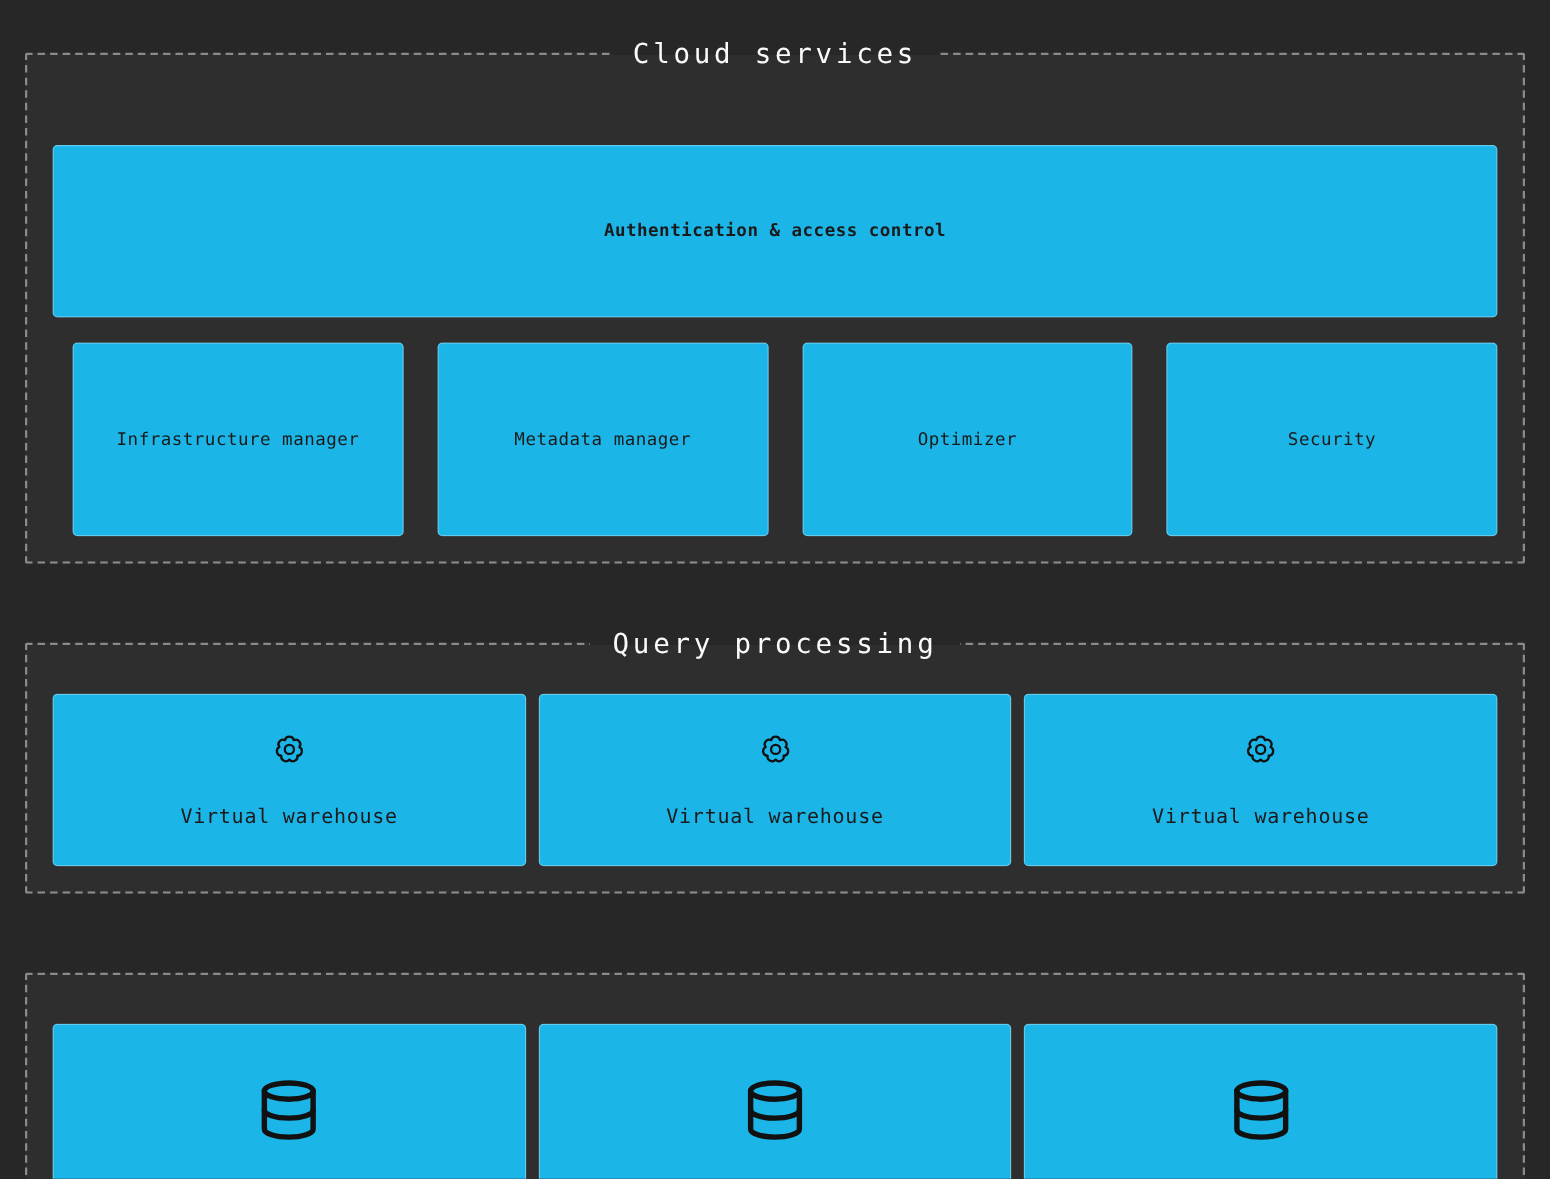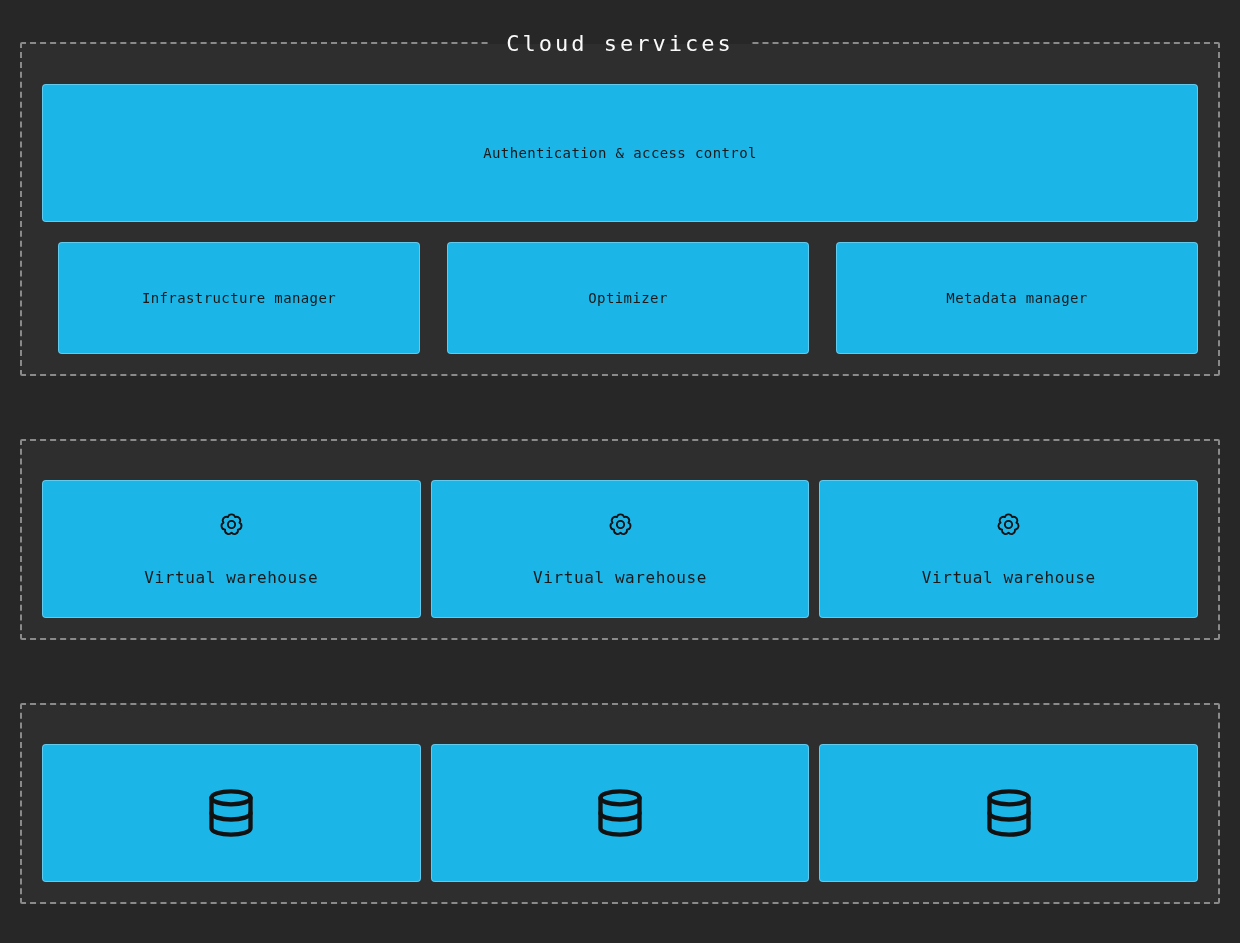--- a/index.html
+++ b/index.html
@@ -44,31 +44,32 @@
     color: #1a1a1a;
     display: flex;
     align-items: center;
     justify-content: center;
   }
 
   .auth-box {
     height: 138px;
     margin-bottom: 20px;
     font-size: 14px;
-    font-weight: 400;
+    font-weight: 700;
     letter-spacing: 0.4px;
+    margin-top: 32px;
   }
 
   .row { display: flex; }
   .row-4 { gap: 11px; }
   .row-3 { gap: 10px; }
 
   .svc-box {
     flex: 1;
-    height: 112px;
+    height: 155px;
     font-size: 14px;
     font-weight: 500;
     letter-spacing: 0.4px;
     margin-left: 16px;
   }
 
   .wh-box {
     flex: 1;
     height: 138px;
     flex-direction: column;
@@ -101,29 +102,33 @@
 
     <div class="box auth-box">
       <span>Authentication &amp; access control</span>
     </div>
 
     <div class="row row-4">
       <div class="box svc-box">
         <span>Infrastructure manager</span>
       </div>
       <div class="box svc-box">
+        <span>Metadata manager</span>
+      </div>
+      <div class="box svc-box">
         <span>Optimizer</span>
       </div>
       <div class="box svc-box">
-        <span>Metadata manager</span>
+        <span>Security</span>
       </div>
     </div>
   </section>
 
   <section class="group group-query">
+    <div class="group-title">Query processing</div>
 
     <div class="row row-3">
 
       <div class="box wh-box">
         <svg class="icon" width="25" height="25" viewBox="0 0 48 48">
           <path stroke-width="3.5" d="M 17.20 9.87 A 7 7 0 0 1 30.80 9.87 A 7 7 0 0 1 39.29 20.51 A 7 7 0 0 1 36.26 33.78 A 7 7 0 0 1 24 39.68 A 7 7 0 0 1 11.74 33.78 A 7 7 0 0 1 8.71 20.51 A 7 7 0 0 1 17.20 9.87 Z"></path>
           <circle stroke-width="3.5" cx="24" cy="24" r="7"></circle>
         </svg>
         <span class="wh-label">Virtual warehouse</span>
       </div>

